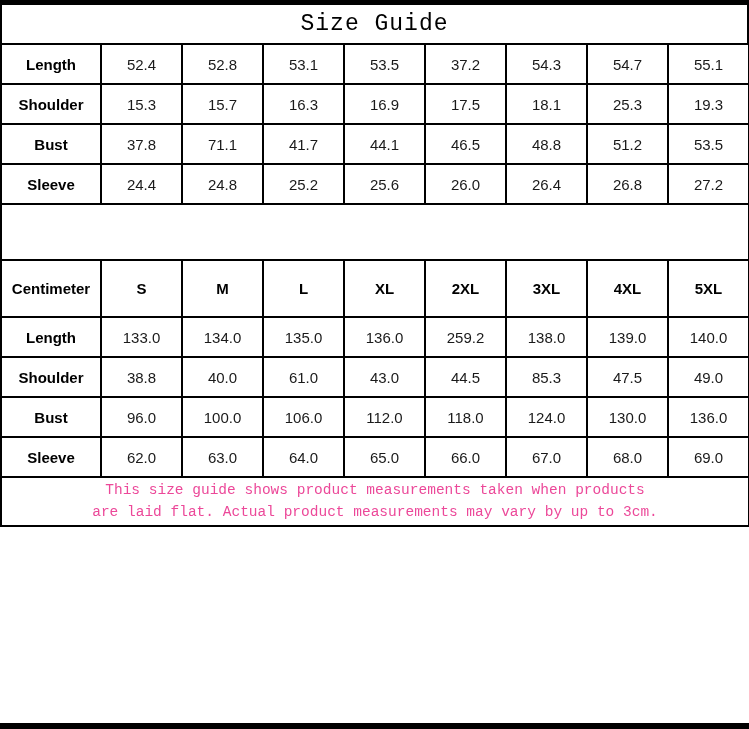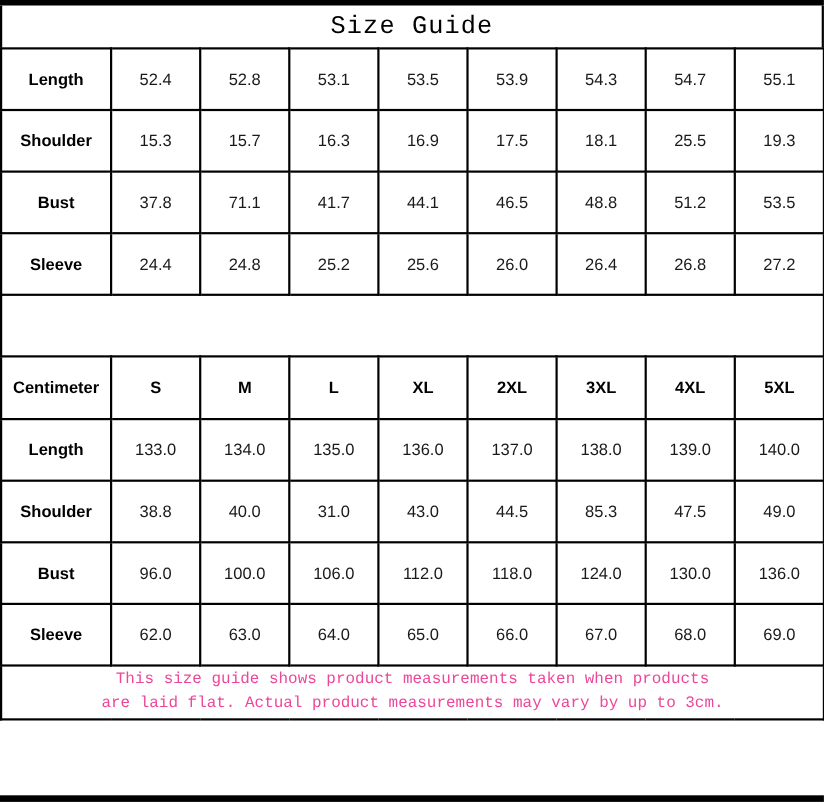--- a/index.html
+++ b/index.html
@@ -40,21 +40,21 @@
     table-layout: fixed;
     width: 749px;
   }
   table.size-table td {
     border: 2px solid #000000;
     text-align: center;
     vertical-align: middle;
     padding: 0;
     overflow: hidden;
   }
-  tr.data-row { height: 56px; }
+  tr.data-row { height: 40px; }
   tr.header-row { height: 57px; }
   td.hdr, td.row-label {
     font-weight: bold;
     font-size: 15px;
     font-family: "Liberation Sans", sans-serif;
   }
   td.val {
     font-weight: normal;
     font-size: 15px;
     color: #1a1a1a;
@@ -90,34 +90,34 @@
         <col style="width: 81px;">
         <col style="width: 81px;">
       </colgroup>
     <tbody id="table-body">
         <tr class="data-row">
           <td class="row-label">Length</td>
           <td class="val">52.4</td>
           <td class="val">52.8</td>
           <td class="val">53.1</td>
           <td class="val">53.5</td>
-          <td class="val">53.9</td>
+          <td class="val">37.2</td>
           <td class="val">54.3</td>
           <td class="val">54.7</td>
           <td class="val">55.1</td>
         </tr>
         <tr class="data-row">
           <td class="row-label">Shoulder</td>
           <td class="val">15.3</td>
           <td class="val">15.7</td>
           <td class="val">16.3</td>
           <td class="val">16.9</td>
           <td class="val">17.5</td>
           <td class="val">18.1</td>
-          <td class="val">25.5</td>
+          <td class="val">25.3</td>
           <td class="val">19.3</td>
         </tr>
         <tr class="data-row">
           <td class="row-label">Bust</td>
           <td class="val">37.8</td>
           <td class="val">71.1</td>
           <td class="val">41.7</td>
           <td class="val">44.1</td>
           <td class="val">46.5</td>
           <td class="val">48.8</td>
@@ -148,30 +148,30 @@
           <td class="hdr">3XL</td>
           <td class="hdr">4XL</td>
           <td class="hdr">5XL</td>
         </tr>
         <tr class="data-row">
           <td class="row-label">Length</td>
           <td class="val">133.0</td>
           <td class="val">134.0</td>
           <td class="val">135.0</td>
           <td class="val">136.0</td>
-          <td class="val">137.0</td>
+          <td class="val">259.2</td>
           <td class="val">138.0</td>
           <td class="val">139.0</td>
           <td class="val">140.0</td>
         </tr>
         <tr class="data-row">
           <td class="row-label">Shoulder</td>
           <td class="val">38.8</td>
           <td class="val">40.0</td>
-          <td class="val">31.0</td>
+          <td class="val">61.0</td>
           <td class="val">43.0</td>
           <td class="val">44.5</td>
           <td class="val">85.3</td>
           <td class="val">47.5</td>
           <td class="val">49.0</td>
         </tr>
         <tr class="data-row">
           <td class="row-label">Bust</td>
           <td class="val">96.0</td>
           <td class="val">100.0</td>

